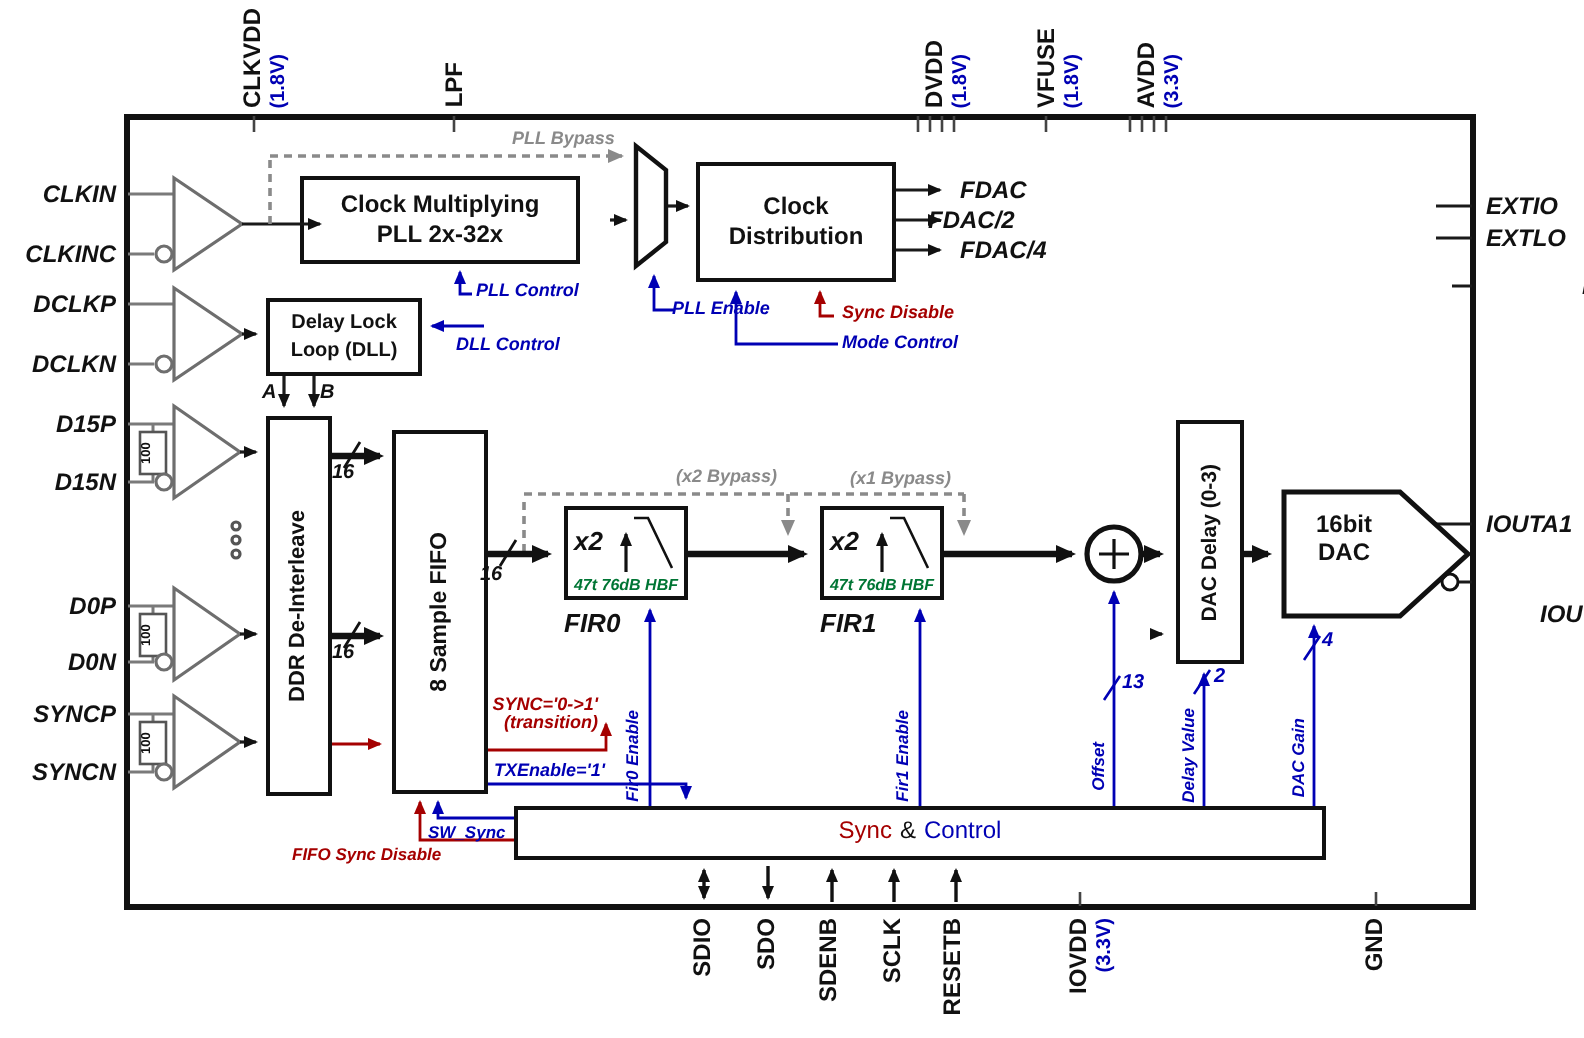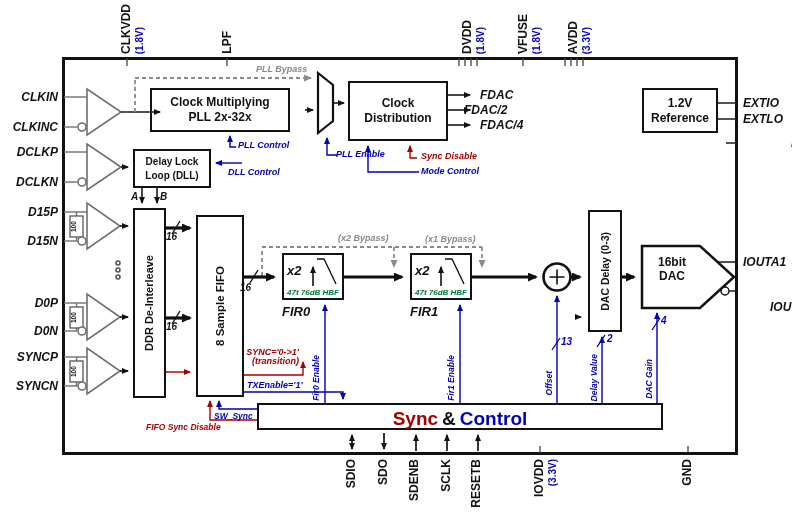--- a/index.html
+++ b/index.html
@@ -28,21 +28,21 @@
          font-style:italic;font-weight:bold;font-size:8.5px;color:#0000b4;white-space:nowrap;}
   .busn{font-style:italic;font-weight:bold;font-size:10px;}
   .ab{font-weight:bold;font-size:10px;}
   .firname{font-weight:bold;font-size:13px;}
   .x2{font-weight:bold;font-size:13px;}
   .hbf{font-style:italic;font-weight:bold;font-size:8px;color:#007534;text-align:center;}
   .res-label{position:absolute;z-index:6;writing-mode:vertical-rl;transform:rotate(180deg);
              font-weight:bold;font-size:6.5px;text-align:center;}
   .fdac{font-weight:bold;font-size:12px;}
   .sync-title{position:absolute;left:257px;top:408px;width:406px;text-align:center;
-              font-weight:bold;font-size:19px;z-index:6;}
+              font-weight:normal;font-size:12px;z-index:6;}
   .sync-title span{margin:0 2px;}
   .dactxt{position:absolute;z-index:6;width:44px;text-align:center;font-weight:bold;font-size:12px;}
 </style>
 </head>
 <body>
 
 <div id="stage">
 
   <div class="chip"></div>
 
@@ -189,24 +189,20 @@
     </g>
   </svg>
 
   <div class="blk" style="left:150px;top:88px;width:140px;height:44px;">
     <span>Clock Multiplying</span>
     <span>PLL 2x-32x</span>
   </div>
   <div class="blk" style="left:348px;top:81px;width:100px;height:60px;">
     <span>Clock</span>
     <span>Distribution</span>
-  </div>
-  <div class="blk" style="left:642px;top:88px;width:76px;height:45px;">
-    <span>1.2V</span>
-    <span>Reference</span>
   </div>
   <div class="blk" style="left:133px;top:149px;width:78px;height:39px;font-size:10px;line-height:14px;">
     <span>Delay Lock</span>
     <span>Loop (DLL)</span>
   </div>
   <div class="blk vblk" style="left:133px;top:208px;width:33px;height:190px;font-size:11px;">
     <span class="vtxt">DDR De-Interleave</span>
   </div>
   <div class="blk vblk" style="left:196px;top:215px;width:48px;height:182px;font-size:11.5px;">
     <span class="vtxt">8 Sample FIFO</span>

